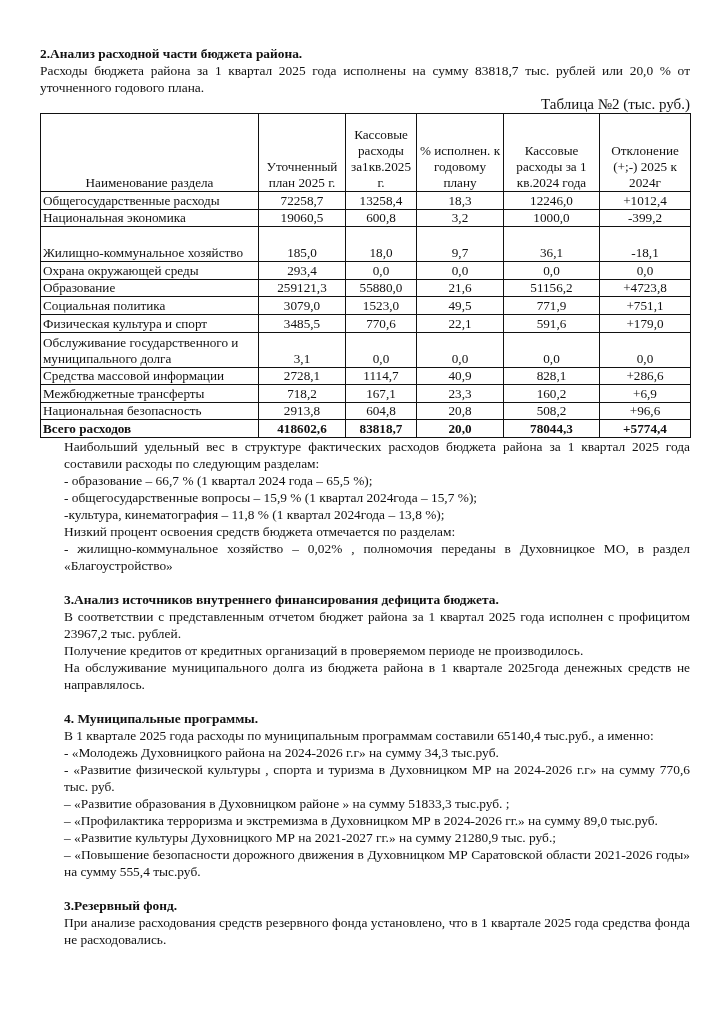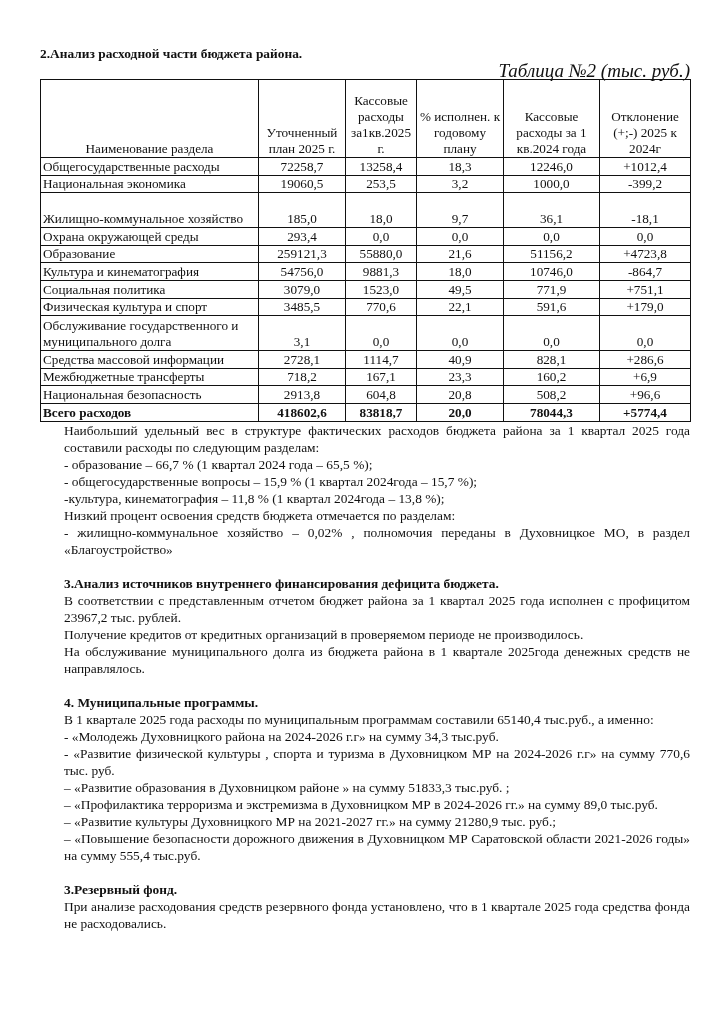--- a/index.html
+++ b/index.html
@@ -5,21 +5,21 @@
     html, body { margin: 0; padding: 0; background: #ffffff; }
     body {
       width: 723px; height: 1023px; position: relative; overflow: hidden;
       font-family: "Liberation Serif", "DejaVu Serif", serif;
       color: #111111;
     }
     .page { position: absolute; left: 40px; top: 45px; width: 650px; }
     .h { font-weight: bold; font-size: 13.4px; line-height: 17px; margin: 0; }
     .p { font-size: 13.4px; line-height: 17px; margin: 0; text-align: justify; }
     .ind { padding-left: 24px; }
-    .right { text-align: right; font-size: 19px; line-height: 17px; font-style: italic; }
+    .right { text-align: right; font-size: 15px; line-height: 17px; }
     .gap { height: 17px; }
     table.budget {
       border-collapse: collapse; width: 650px; margin-top: 0;
       font-size: 13.2px; line-height: 16px; table-layout: fixed;
     }
     table.budget th, table.budget td {
       border: 1.3px solid #111; padding: 0 2px; vertical-align: bottom;
     }
     table.budget th { font-weight: normal; text-align: center; }
     table.budget td { text-align: center; }
@@ -29,20 +29,21 @@
     table.budget tbody tr { height: 17.6px; }
     table.budget tbody tr.tall { height: 35px; }
     .justify-name { text-align: justify; text-align-last: left; }
   </style>
 </head>
 <body>
 
 <div class="page">
 
   <p class="h">2.Анализ расходной части бюджета   района.</p>
+  <p class="p">Расходы  бюджета  района за 1 квартал 2025 года исполнены на сумму  83818,7  тыс. рублей или 20,0 % от уточненного годового плана.</p>
   <div class="right">Таблица №2 (тыс. руб.)</div>
 
   <table class="budget">
     <colgroup>
       <col style="width:218px">
         <col style="width:87px">
         <col style="width:71px">
       <col style="width:87px">
         <col style="width:96px">
         <col style="width:91px">
@@ -62,21 +63,21 @@
         <td class="name">Общегосударственные расходы</td>
         <td>72258,7</td>
         <td>13258,4</td>
         <td>18,3</td>
         <td>12246,0</td>
         <td>+1012,4</td>
       </tr>
       <tr>
         <td class="name"> Национальная экономика</td>
         <td>19060,5</td>
-        <td>253,5</td>
+        <td>600,8</td>
         <td>3,2</td>
         <td>1000,0</td>
         <td>-399,2</td>
       </tr>
       <tr class="tall">
         <td class="name"> Жилищно-коммунальное хозяйство</td>
         <td>185,0</td>
         <td>18,0</td>
         <td>9,7</td>
         <td>36,1</td>
@@ -90,28 +91,20 @@
         <td>0,0</td>
         <td>0,0</td>
       </tr>
       <tr>
         <td class="name">Образование</td>
         <td>259121,3</td>
         <td>55880,0</td>
         <td>21,6</td>
         <td>51156,2</td>
         <td>+4723,8</td>
-      </tr>
-      <tr>
-        <td class="name">Культура и кинематография</td>
-        <td>54756,0</td>
-        <td>9881,3</td>
-        <td>18,0</td>
-        <td>10746,0</td>
-        <td>-864,7</td>
       </tr>
       <tr>
         <td class="name">Социальная политика</td>
         <td>3079,0</td>
         <td>1523,0</td>
         <td>49,5</td>
         <td>771,9</td>
         <td>+751,1</td>
       </tr>
       <tr>

